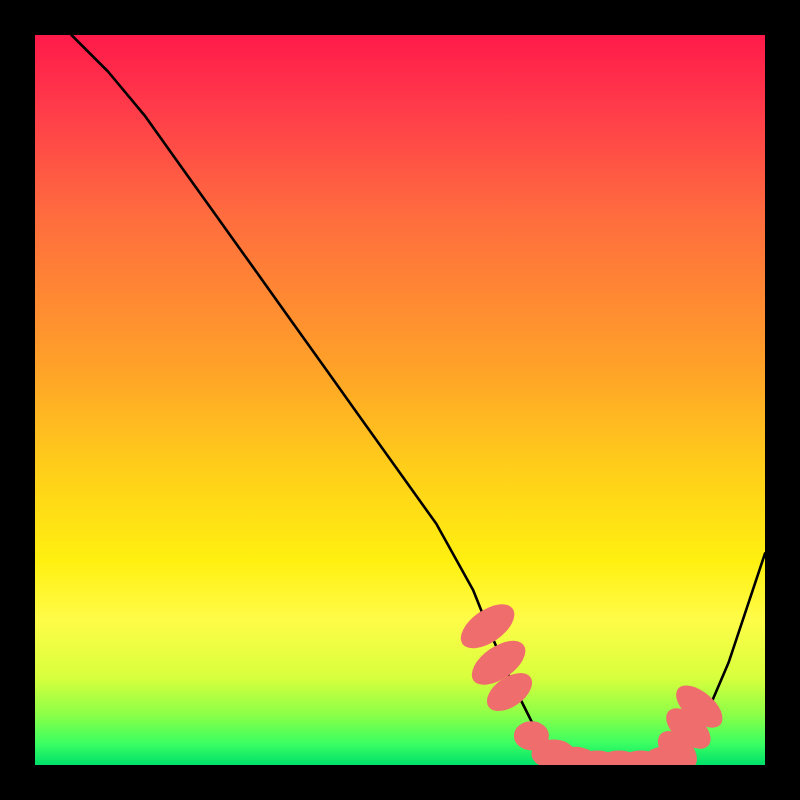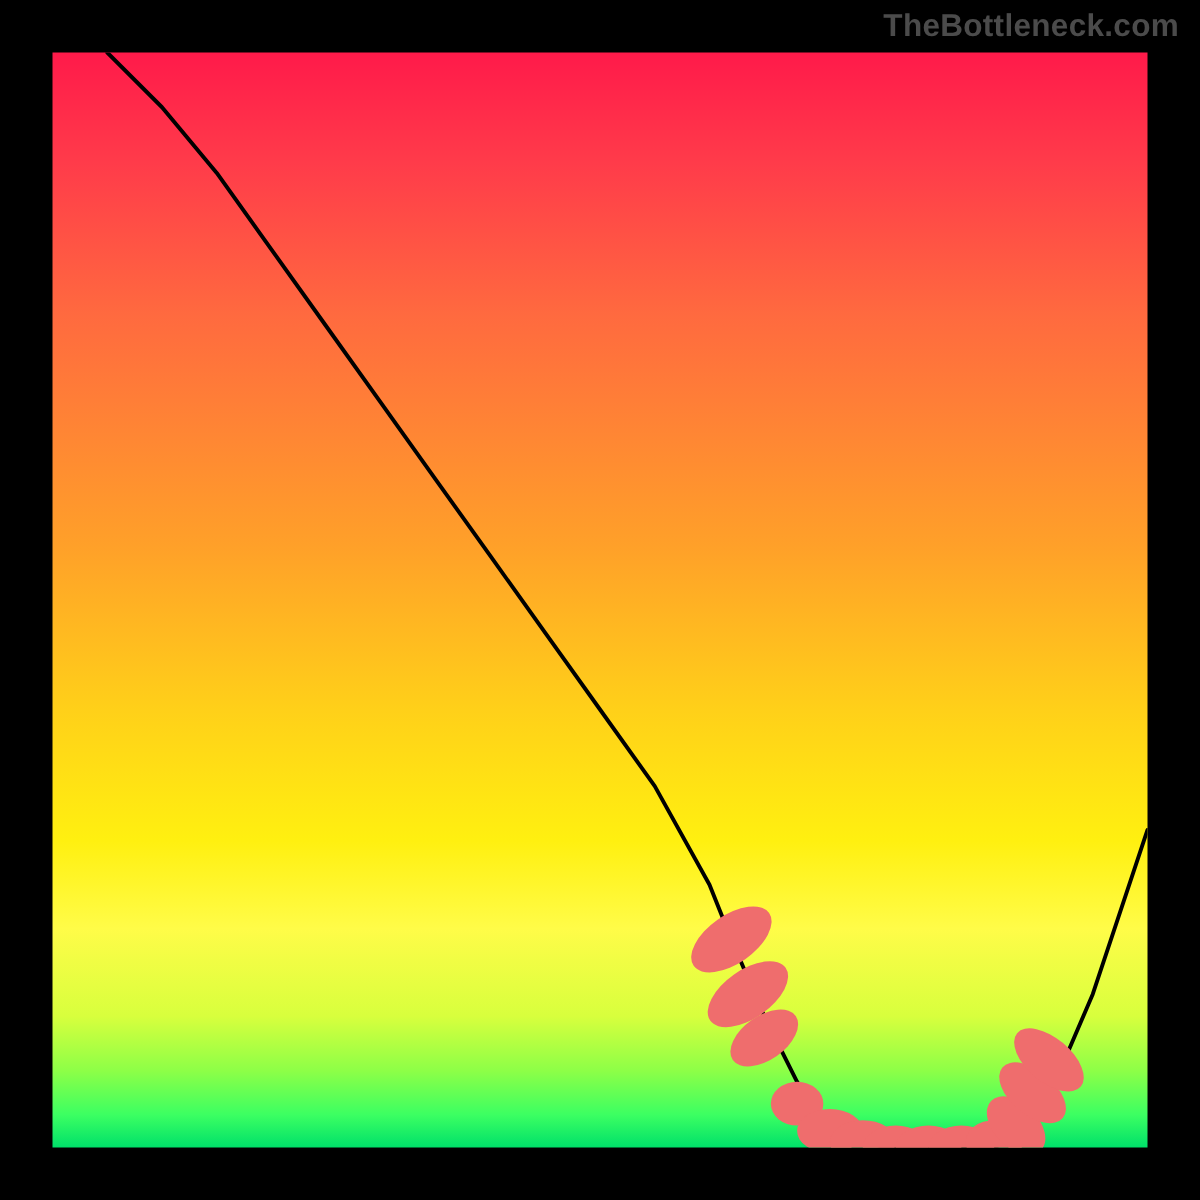--- a/index.html
+++ b/index.html
@@ -52,21 +52,20 @@
   .plot svg {
     display: block;
     width: 100%;
     height: 100%;
   }
 </style>
 </head>
 <body>
 
 <div class="frame">
-  <div class="watermark">TheBottleneck.com</div>
   <div class="plot">
     <svg id="chart-svg" viewBox="0 0 730 730" preserveAspectRatio="none">
         <path d="M36.5 0.0 L73.0 36.5 L109.5 80.3 L146.0 131.4 L182.5 182.5 L219.0 233.6 L255.5 284.7 L292.0 335.8 L328.5 386.9 L365.0 438.0 L401.5 489.1 L438.0 554.8 L452.6 591.3 L474.5 642.4 L496.4 686.2 L511.0 708.1 L532.9 722.7 L554.8 730.0 L576.7 730.0 L598.6 730.0 L613.2 730.0 L627.8 730.0 L642.4 722.7 L657.0 708.1 L671.6 678.9 L693.5 627.8 L730.0 518.3" fill="none" stroke="#000" stroke-width="2.6" stroke-linejoin="round" stroke-linecap="round"></path>
         <ellipse cx="452.6" cy="591.3" rx="16.1" ry="30.7" transform="rotate(55 452.6 591.3)" fill="#ef6d6d"></ellipse>
         <ellipse cx="463.6" cy="627.8" rx="16.1" ry="30.7" transform="rotate(55 463.6 627.8)" fill="#ef6d6d"></ellipse>
         <ellipse cx="474.5" cy="657.0" rx="14.6" ry="25.6" transform="rotate(55 474.5 657.0)" fill="#ef6d6d"></ellipse>
         <ellipse cx="496.4" cy="700.8" rx="17.5" ry="14.6" fill="#ef6d6d"></ellipse>
         <ellipse cx="518.3" cy="719.0" rx="21.9" ry="14.6" fill="#ef6d6d"></ellipse>
         <ellipse cx="540.2" cy="726.4" rx="21.9" ry="14.6" fill="#ef6d6d"></ellipse>
         <ellipse cx="562.1" cy="730.0" rx="21.9" ry="14.6" fill="#ef6d6d"></ellipse>

